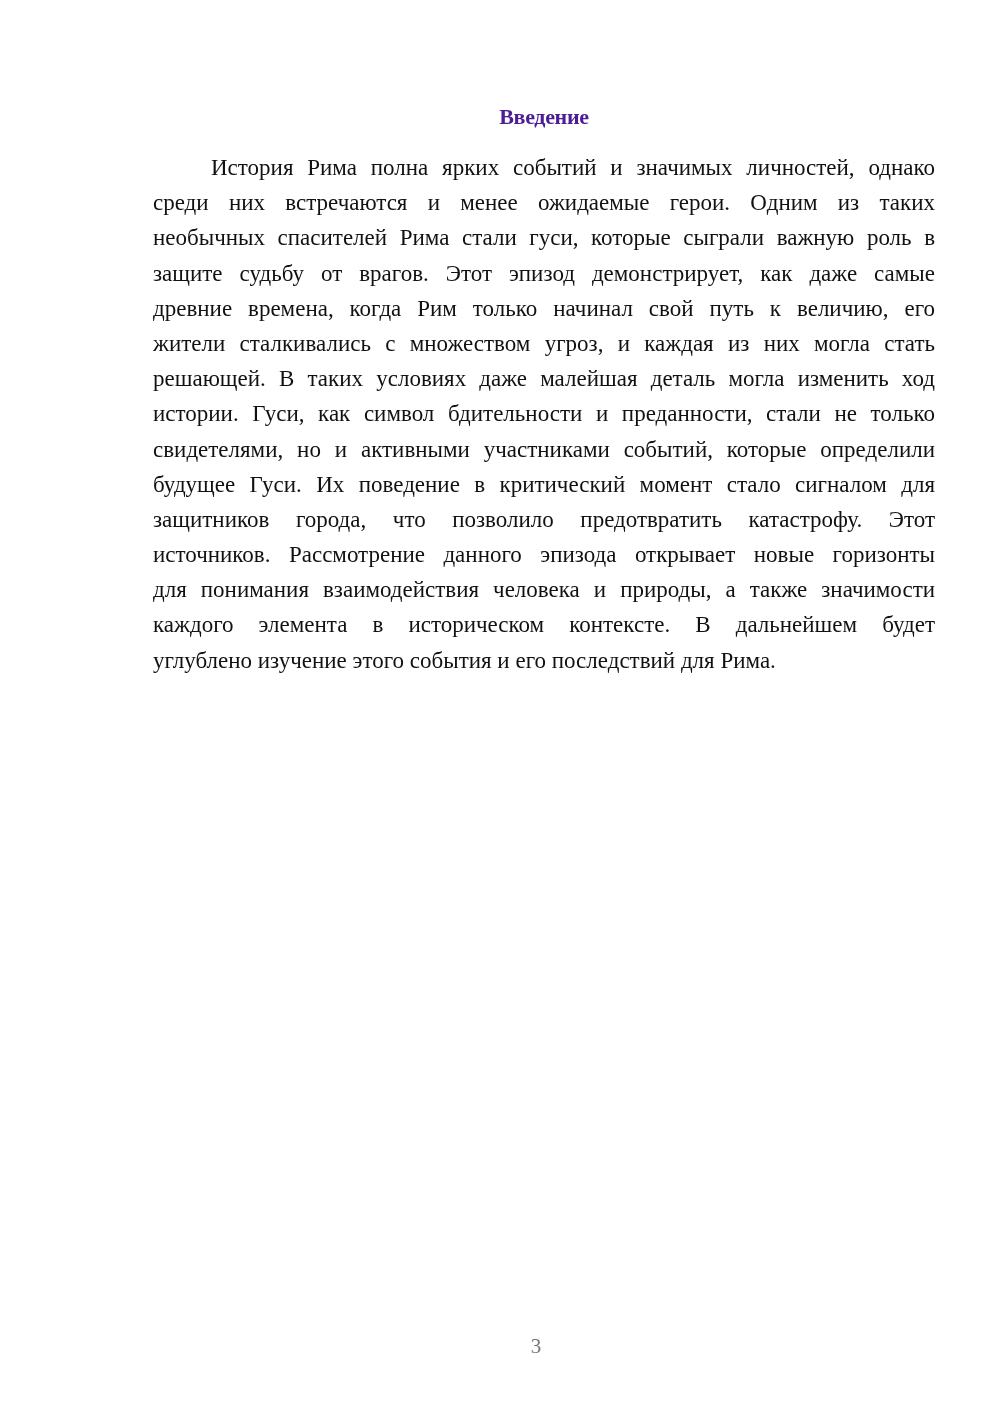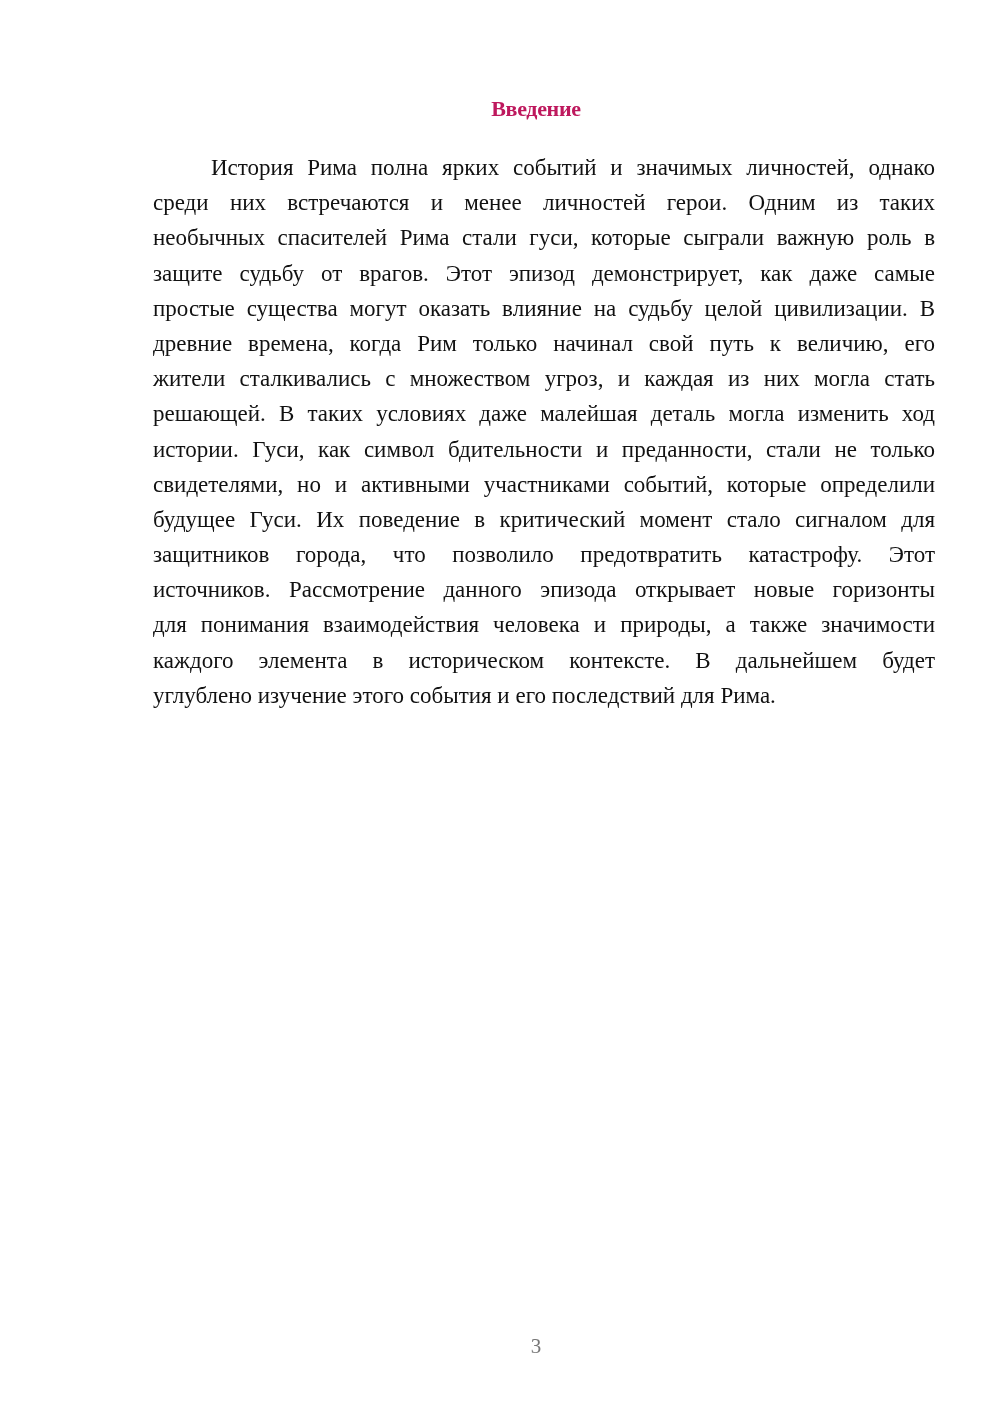--- a/index.html
+++ b/index.html
@@ -1,21 +1,21 @@
 <!DOCTYPE html>
 <html><head>
 <meta charset="utf-8">
 <style>
   html, body { margin: 0; padding: 0; background: #ffffff; }
   body { width: 1000px; height: 1414px; position: relative; overflow: hidden; }
   .page { position: absolute; left: 0; top: 0; width: 1000px; height: 1414px; background: #fff; }
   .heading {
     position: absolute; left: 145px; width: 782px; top: 96px;
     text-align: center; font-family: "Liberation Serif", serif;
-    font-weight: bold; font-size: 22px; color: #be185d; margin: 0;
+    font-weight: bold; font-size: 22px; color: #4c1d95; margin: 8px;
     letter-spacing: -0.3px;
   }
   .body-text {
     position: absolute; left: 145px; width: 782px; top: 142px;
     font-family: "Liberation Serif", serif; font-size: 23px; color: #111;
     line-height: 35.2px; margin: 8px;
   }
   .line { display: block; text-align: justify; text-align-last: justify; white-space: nowrap; height: 35.2px; }
   .line.first { padding-left: 58px; }
   .line.last { text-align-last: left; }
@@ -25,24 +25,23 @@
   }
 </style>
 </head>
 <body>
 
 <div class="page">
   <h1 class="heading">Введение</h1>
 
   <div class="body-text">
     <span class="line first">История Рима полна ярких событий и значимых личностей, однако</span>
-    <span class="line">среди них встречаются и менее личностей герои. Одним из таких</span>
+    <span class="line">среди них встречаются и менее ожидаемые герои. Одним из таких</span>
     <span class="line">необычных спасителей Рима стали гуси, которые сыграли важную роль в</span>
     <span class="line">защите судьбу от врагов. Этот эпизод демонстрирует, как даже самые</span>
-    <span class="line">простые существа могут оказать влияние на судьбу целой цивилизации. В</span>
     <span class="line">древние времена, когда Рим только начинал свой путь к величию, его</span>
     <span class="line">жители сталкивались с множеством угроз, и каждая из них могла стать</span>
     <span class="line">решающей. В таких условиях даже малейшая деталь могла изменить ход</span>
     <span class="line">истории. Гуси, как символ бдительности и преданности, стали не только</span>
     <span class="line">свидетелями, но и активными участниками событий, которые определили</span>
     <span class="line">будущее Гуси. Их поведение в критический момент стало сигналом для</span>
     <span class="line">защитников города, что позволило предотвратить катастрофу. Этот</span>
     <span class="line">источников. Рассмотрение данного эпизода открывает новые горизонты</span>
     <span class="line">для понимания взаимодействия человека и природы, а также значимости</span>
     <span class="line">каждого элемента в историческом контексте. В дальнейшем будет</span>

